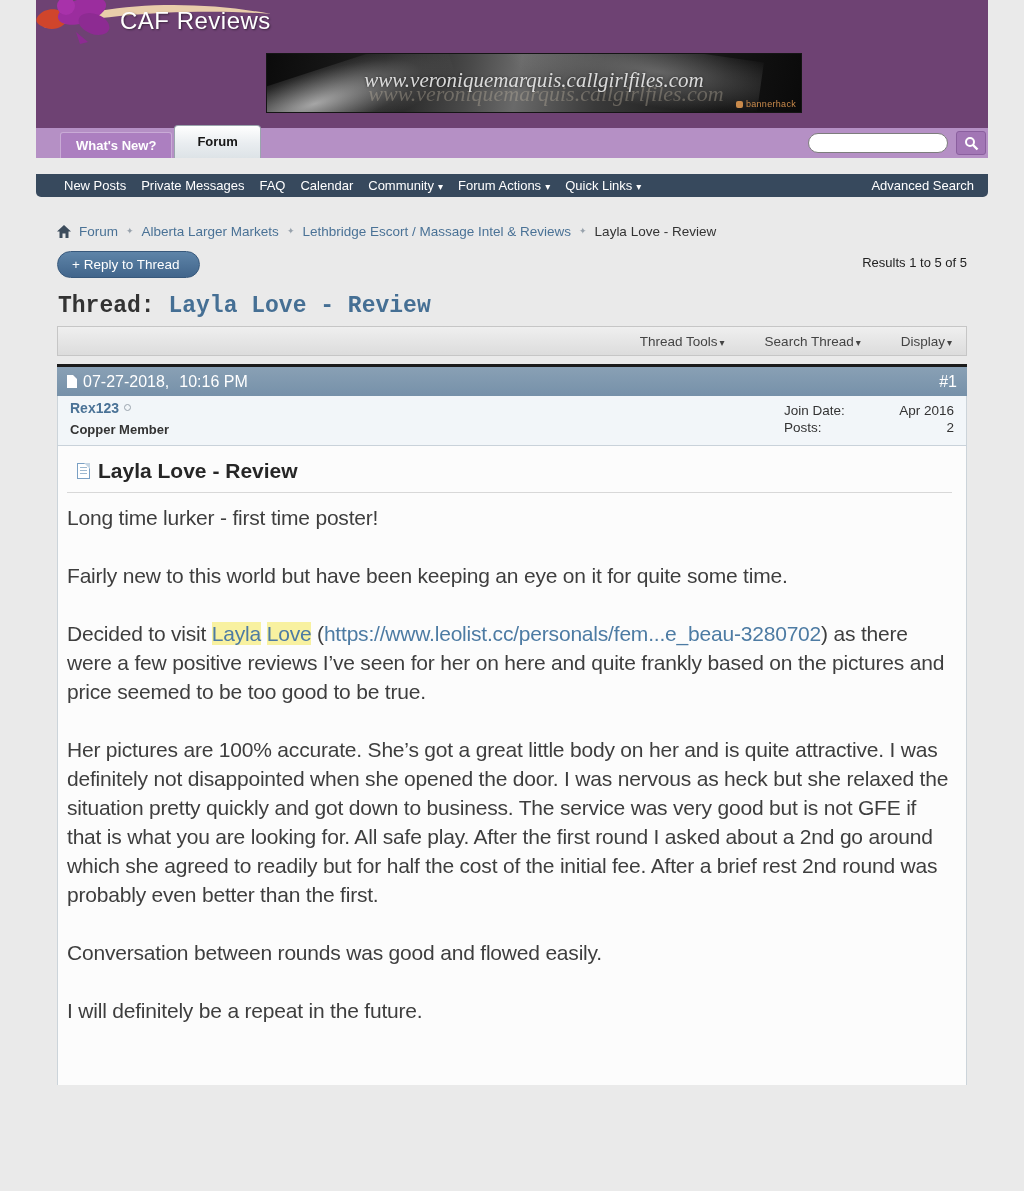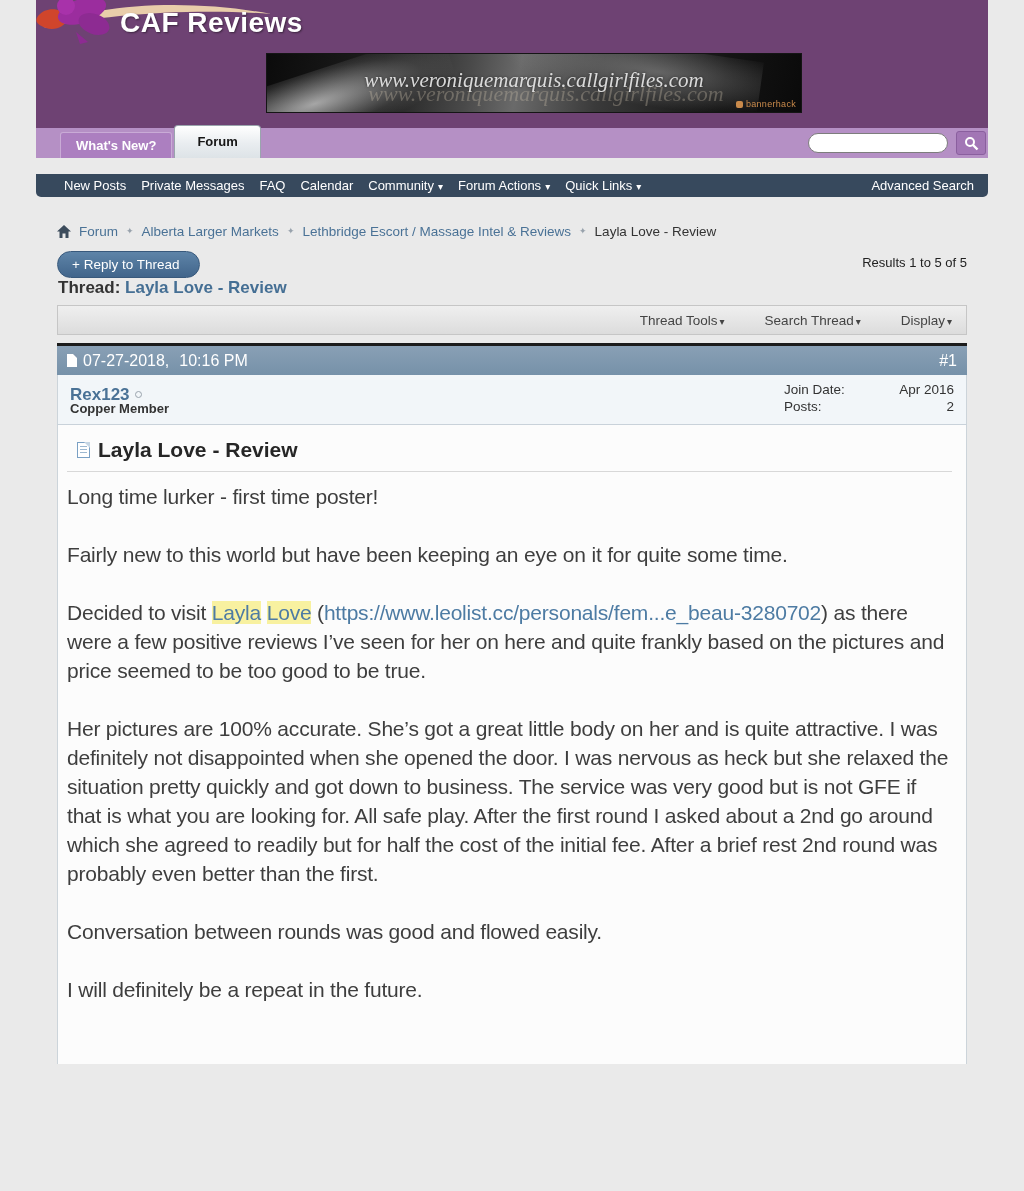--- a/index.html
+++ b/index.html
@@ -4,22 +4,22 @@
 <style>
   * { margin:0; padding:0; box-sizing:border-box; }
   html,body { width:1024px; height:1191px; overflow:hidden; background:#eaeaea;
               font-family:"Liberation Sans", sans-serif; }
   .page { width:952px; margin:0 auto; position:relative; }
 
   
   .site-header { position:relative; height:128px; background:#6e4273; }
   .logo { position:absolute; top:0; left:0; width:300px; height:46px; }
   .logo svg { position:absolute; top:-2px; left:0; }
-  .site-name { position:absolute; top:7px; left:84px; color:#fff; font-size:28px;
-               font-weight:bold; letter-spacing:.5px; text-shadow:1px 1px 2px rgba(0,0,0,.45); }
+  .site-name { position:absolute; top:7px; left:84px; color:#fff; font-size:24px;
+               font-weight:normal; letter-spacing:.5px; text-shadow:1px 1px 2px rgba(0,0,0,.45); }
   .banner { position:absolute; left:230px; top:53px; width:536px; height:60px;
             border:1px solid #151515; overflow:hidden;
             background:linear-gradient(100deg,#0b0b0b 0%,#1e1e1e 22%,#4a4a4a 38%,#6a6a6a 47%,#3a3a3a 62%,#141414 85%,#0a0a0a 100%); }
   .banner::before { content:""; position:absolute; left:-30px; top:8px; width:220px; height:70px;
             background:radial-gradient(ellipse at 35% 45%, rgba(215,215,215,.75), rgba(120,120,120,.25) 55%, transparent 75%);
             transform:rotate(-18deg); }
   .banner::after { content:""; position:absolute; right:40px; top:-10px; width:260px; height:60px;
             background:radial-gradient(ellipse at 60% 40%, rgba(160,160,160,.5), transparent 70%);
             transform:rotate(8deg); }
   .banner-url { position:absolute; left:0; right:0; top:14px; text-align:center; z-index:2;
@@ -64,42 +64,42 @@
   .crumb-current { color:#333; }
 
   
   .reply-row { margin-top:11px; height:27px; position:relative; }
   .reply-btn { position:absolute; left:21px; top:0; height:27px; padding:0 20px 0 14px;
             background:linear-gradient(#5e84a8,#41658b); border:1px solid #38597c;
             border-radius:14px; color:#fff; font-size:13.5px; line-height:25px; cursor:pointer; }
   .results { position:absolute; right:21px; top:4px; font-size:13px; color:#222; }
 
   
-  .thread-heading { margin:0 0 0 22px; font-size:17px; font-weight:bold; color:#333; }
+  .thread-heading { margin:15px 0 0 22px; font-size:23px; font-weight:bold; color:#333;font-family:Liberation Mono, monospace; }
   .thread-heading a { color:#456f94; text-decoration:none; cursor:pointer; }
 
   
   .thread-toolbar { margin:7px 21px 0; height:30px; border:1px solid #c6c6c6;
             background:linear-gradient(#efefef,#dcdcdc); display:flex; justify-content:flex-end;
             align-items:center; gap:40px; padding-right:14px; font-size:13.5px; color:#444; }
   .toolbar-item { cursor:pointer; }
   .toolbar-item .chev { font-size:10px; margin-left:2px; }
 
   
   .post { margin:8px 21px 0; border-top:3px solid #1b1b1b; }
   .post-header-bar { height:29px; background:linear-gradient(#89a0b5,#7691a9);
             display:flex; align-items:center; color:#fff; font-size:16px; padding:0 10px; }
   .doc-icon-white { width:10px; height:13px; background:#fff; margin-right:6px; position:relative; }
   .doc-icon-white::after { content:""; position:absolute; right:0; top:0; border:2.5px solid;
             border-color:#8398ae #8398ae transparent transparent; }
   .post-date { margin-right:10px; }
   .post-number { margin-left:auto; color:#fff; text-decoration:none; cursor:pointer; }
   .user-strip { height:50px; background:#f2f6f9; border-left:1px solid #ccd4da;
             border-right:1px solid #ccd4da; border-bottom:1px solid #c9d2da; position:relative; }
-  .author { position:absolute; left:12px; top:10px; font-size:17px; font-weight:bold; }
+  .author { position:absolute; left:12px; top:4px; font-size:14px; font-weight:bold; }
   .author a { color:#4a7296; text-decoration:none; cursor:pointer; }
   .online-dot { display:inline-block; width:7px; height:7px; border:1px solid #9aa4ad;
             border-radius:50%; margin-left:5px; vertical-align:2px; }
   .author-title { position:absolute; left:12px; top:26px; font-size:13px; font-weight:bold; color:#333; }
   .stats { position:absolute; right:12px; top:7px; display:grid;
             grid-template-columns:100px 70px; row-gap:2px; font-size:13.5px; color:#333; }
   .stats .val { text-align:right; }
   .post-body { background:#fcfcfc; border-left:1px solid #ccd4da; border-right:1px solid #ccd4da;
             padding:12px 14px 60px 9px; }
   .post-title-row { display:flex; align-items:center; margin-left:10px; height:26px; }

